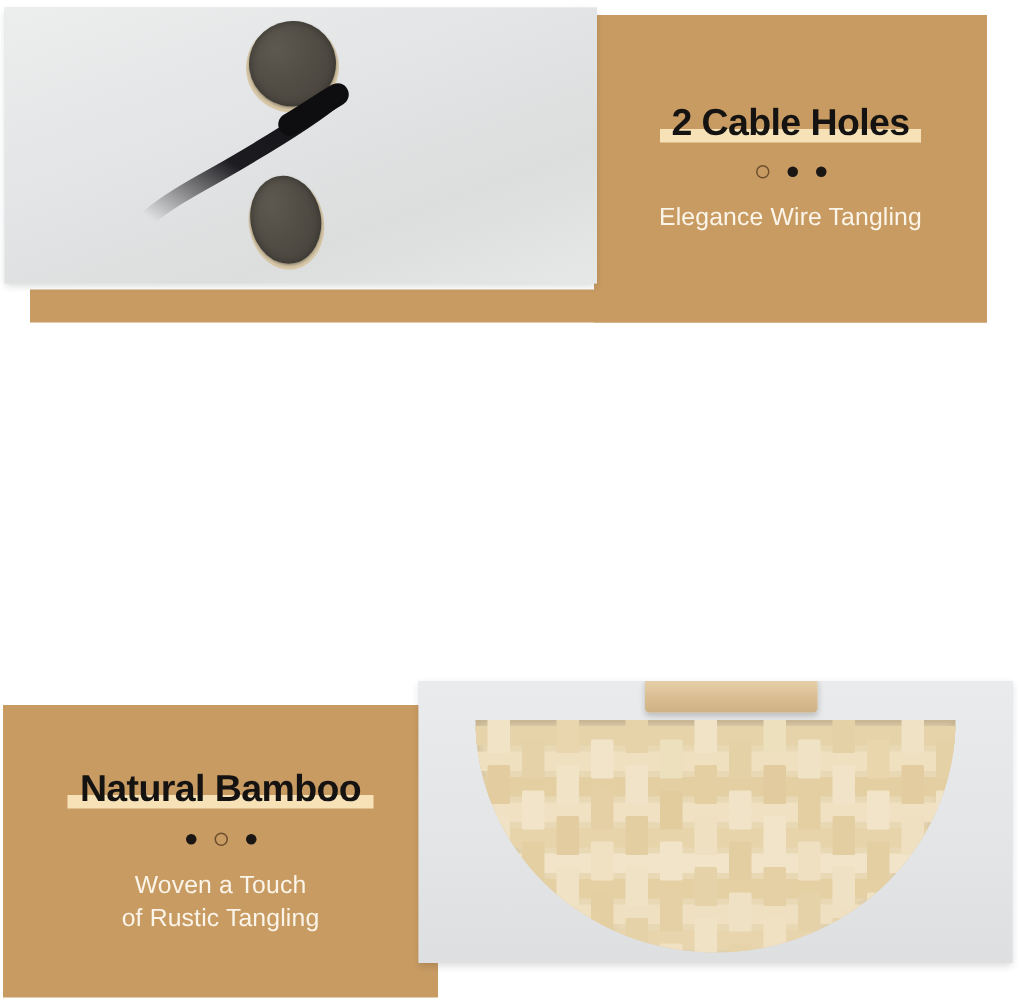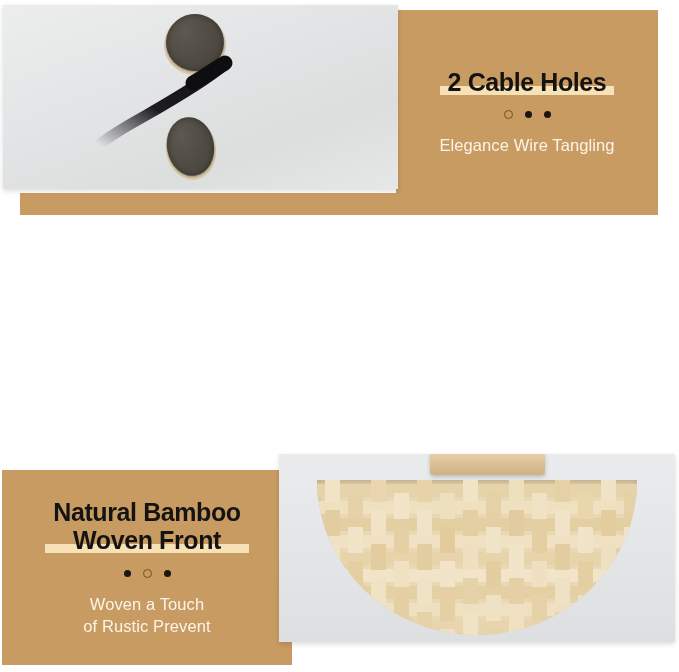--- a/index.html
+++ b/index.html
@@ -232,30 +232,29 @@
           <i style="left:307px;top:81px;width:15px;height:26px;background:#e3cea1;"></i>
           <i style="left:307px;top:115px;width:15px;height:26px;background:#efe1c3;"></i>
         </div>
       </div>
     </div>
 
     <div class="textwrap" id="p2-text">
       <div class="headline" style="font-size:25px;">
         <span class="hl-bar"></span>
         <span class="hl-txt">Natural Bamboo</span>
-        <span class="hl-txt">Woven Front</span>
       </div>
       <div class="dots" style="margin:15px 0 16px 0;">
         <span class="dot filled"></span>
         <span class="dot hollow"></span>
         <span class="dot filled"></span>
       </div>
       <div class="sub">
         <div>Woven a Touch</div>
-        <div>of Rustic Prevent</div>
+        <div>of Rustic Tangling</div>
       </div>
     </div>
   </div>
 
   <div class="panel" id="panel3">
 
     
     
 
     

